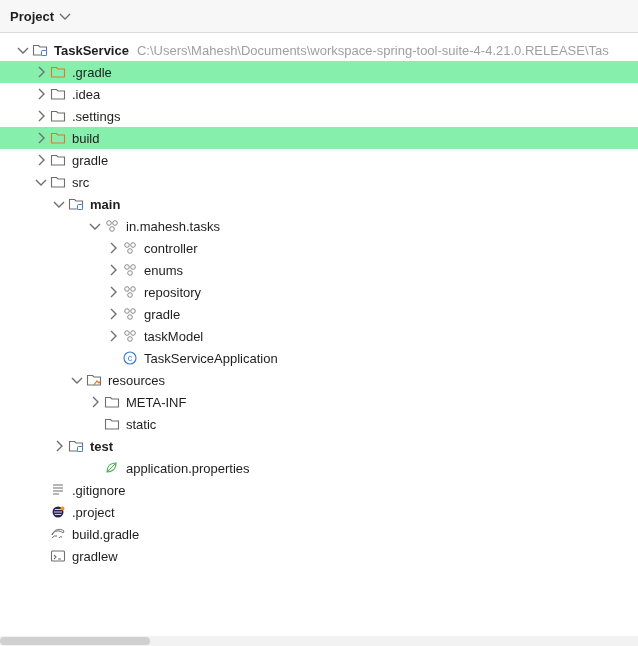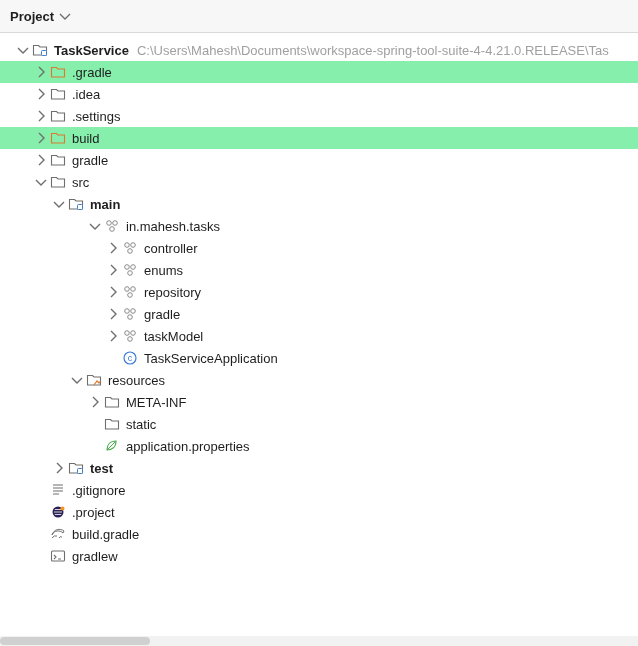--- a/index.html
+++ b/index.html
@@ -419,42 +419,42 @@
     <span class="icon">
         <svg width="16" height="16">
           <use href="#i-folder"></use>
         </svg>
       </span>
     <span class="label">static</span>
   </div>
 
 
   <div class="row">
+    <span class="spacer" style="width:46px"></span>
+    <span class="chev">
+        <svg width="14" height="14">
+          <use href="#i-chev-right"></use>
+        </svg>
+      </span>
+    <span class="icon">
+        <svg width="16" height="16">
+          <use href="#i-module"></use>
+        </svg>
+      </span>
+    <span class="label bold">test</span>
+  </div>
+
+  <div class="row">
     <span class="spacer" style="width:98px"></span>
     <span class="icon">
         <svg width="16" height="16">
           <use href="#i-leaf"></use>
         </svg>
       </span>
     <span class="label">application.properties</span>
-  </div>
-
-  <div class="row">
-    <span class="spacer" style="width:46px"></span>
-    <span class="chev">
-        <svg width="14" height="14">
-          <use href="#i-chev-right"></use>
-        </svg>
-      </span>
-    <span class="icon">
-        <svg width="16" height="16">
-          <use href="#i-module"></use>
-        </svg>
-      </span>
-    <span class="label bold">test</span>
   </div>
 
 
   <div class="row">
     <span class="spacer" style="width:44px"></span>
     <span class="icon">
         <svg width="16" height="16">
           <use href="#i-text"></use>
         </svg>
       </span>

